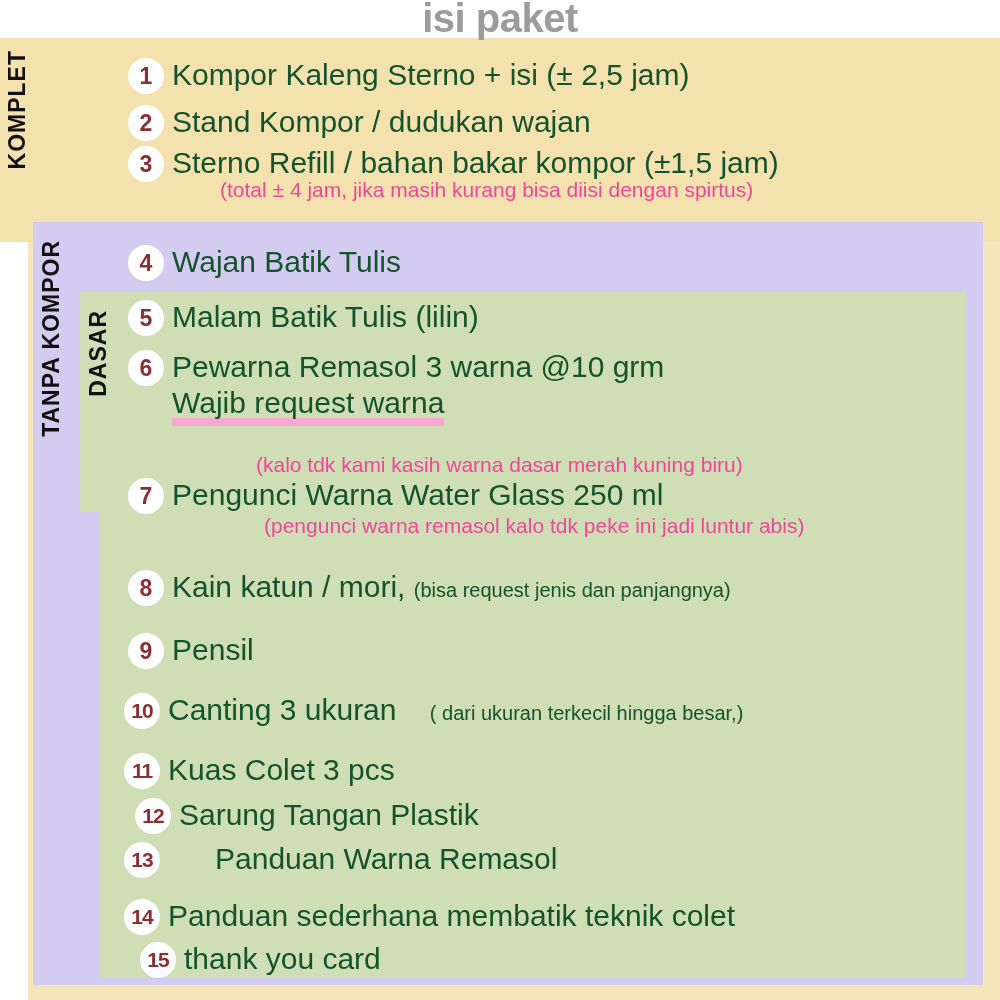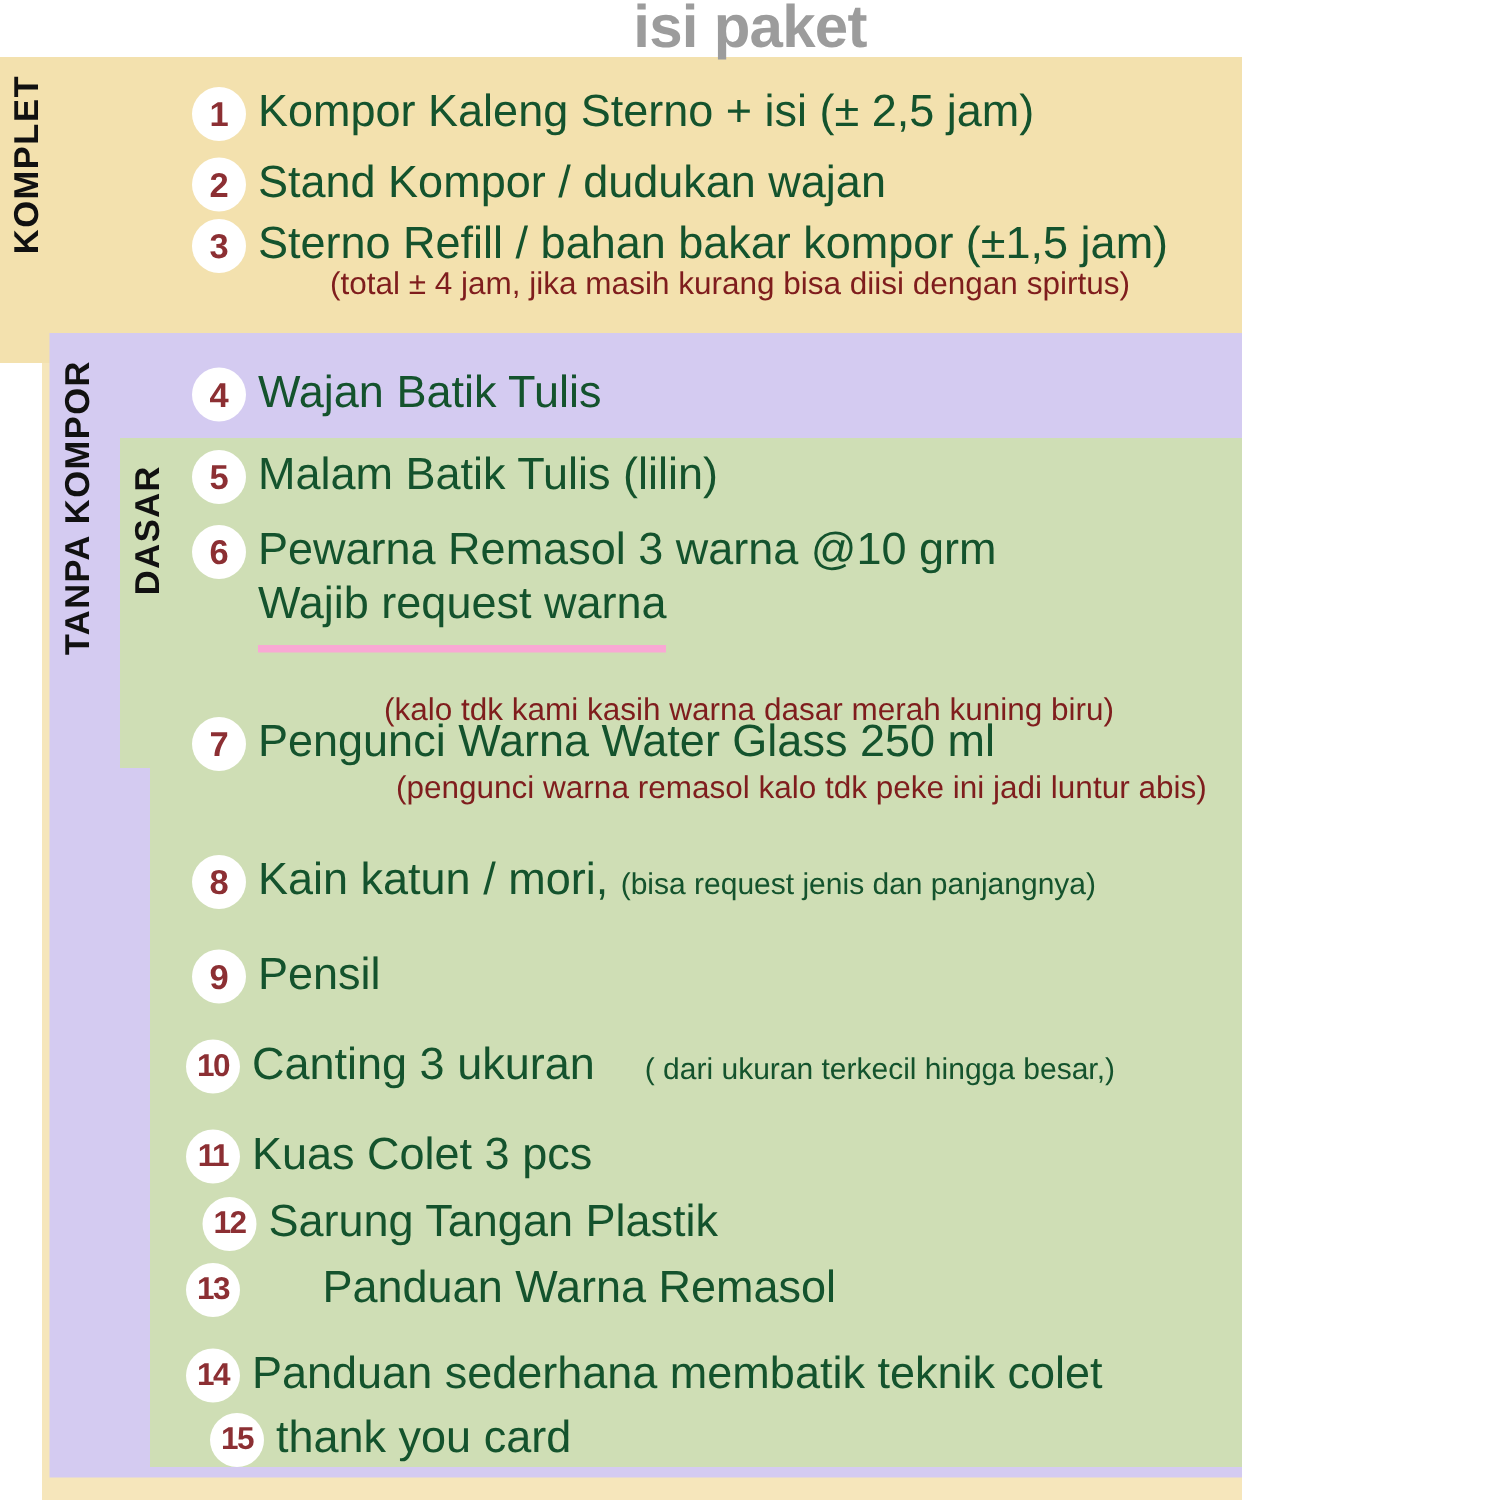--- a/index.html
+++ b/index.html
@@ -4,21 +4,21 @@
 <title>isi paket</title>
 <style>
   html,body{margin:0;padding:0;}
   body{
     width:1000px;height:1000px;
     background:#ffffff;
     font-family:"Liberation Sans","DejaVu Sans",sans-serif;
     overflow:hidden;
     position:relative;
   }
-  #stage{position:relative;width:828px;height:1000px;overflow:hidden;}
+  #stage{position:relative;width:1000px;height:1000px;overflow:hidden;}
 
   
   .title{
     position:absolute;left:0;top:-4px;width:1000px;
     text-align:center;
     font-size:40px;
     font-weight:700;
     letter-spacing:-0.5px;
     color:#9c9c9c;
   }
@@ -71,32 +71,32 @@
   .txtwrap{padding-top:1px;}
   .main{
     font-size:30px;
     color:#14532d;
     line-height:1.04;
     white-space:nowrap;
   }
   .main .inline-sub{font-size:20px;margin-top:32px;}
   .sub{
     font-size:21px;
-    color:#7f1d1d;
+    color:#ec4899;
     line-height:1.1;
     white-space:nowrap;
   }
   .sub.indent{padding-left:84px;}
   .sub.indent2{padding-left:92px;}
 
   .hl{
     display:inline-block;
-    border-bottom:5px solid #f9a8d4;
+    border-bottom:8px solid #f9a8d4;
     line-height:1.0;
-    padding-bottom:12px;
+    padding-bottom:0px;
   }
 </style>
 </head>
 <body>
 
 <div id="stage">
 
   <div class="panel pnl-yellow-top"></div>
   <div class="panel pnl-yellow-bot2"></div>
   <div class="panel pnl-yellow-bot"></div>

